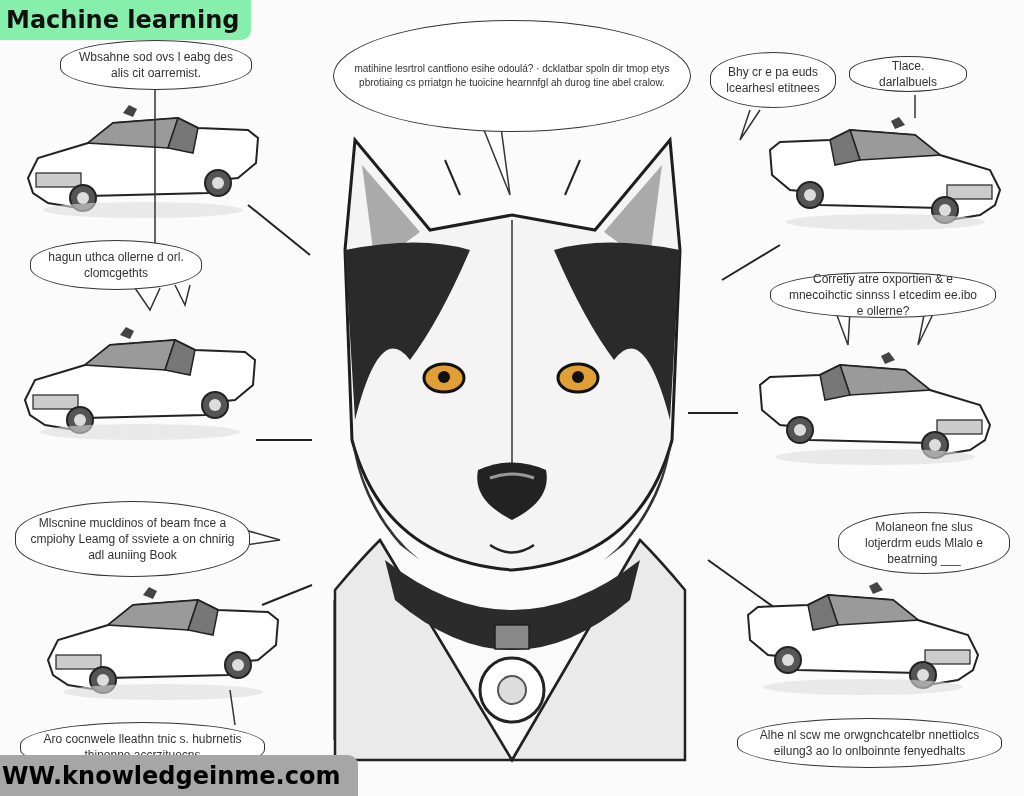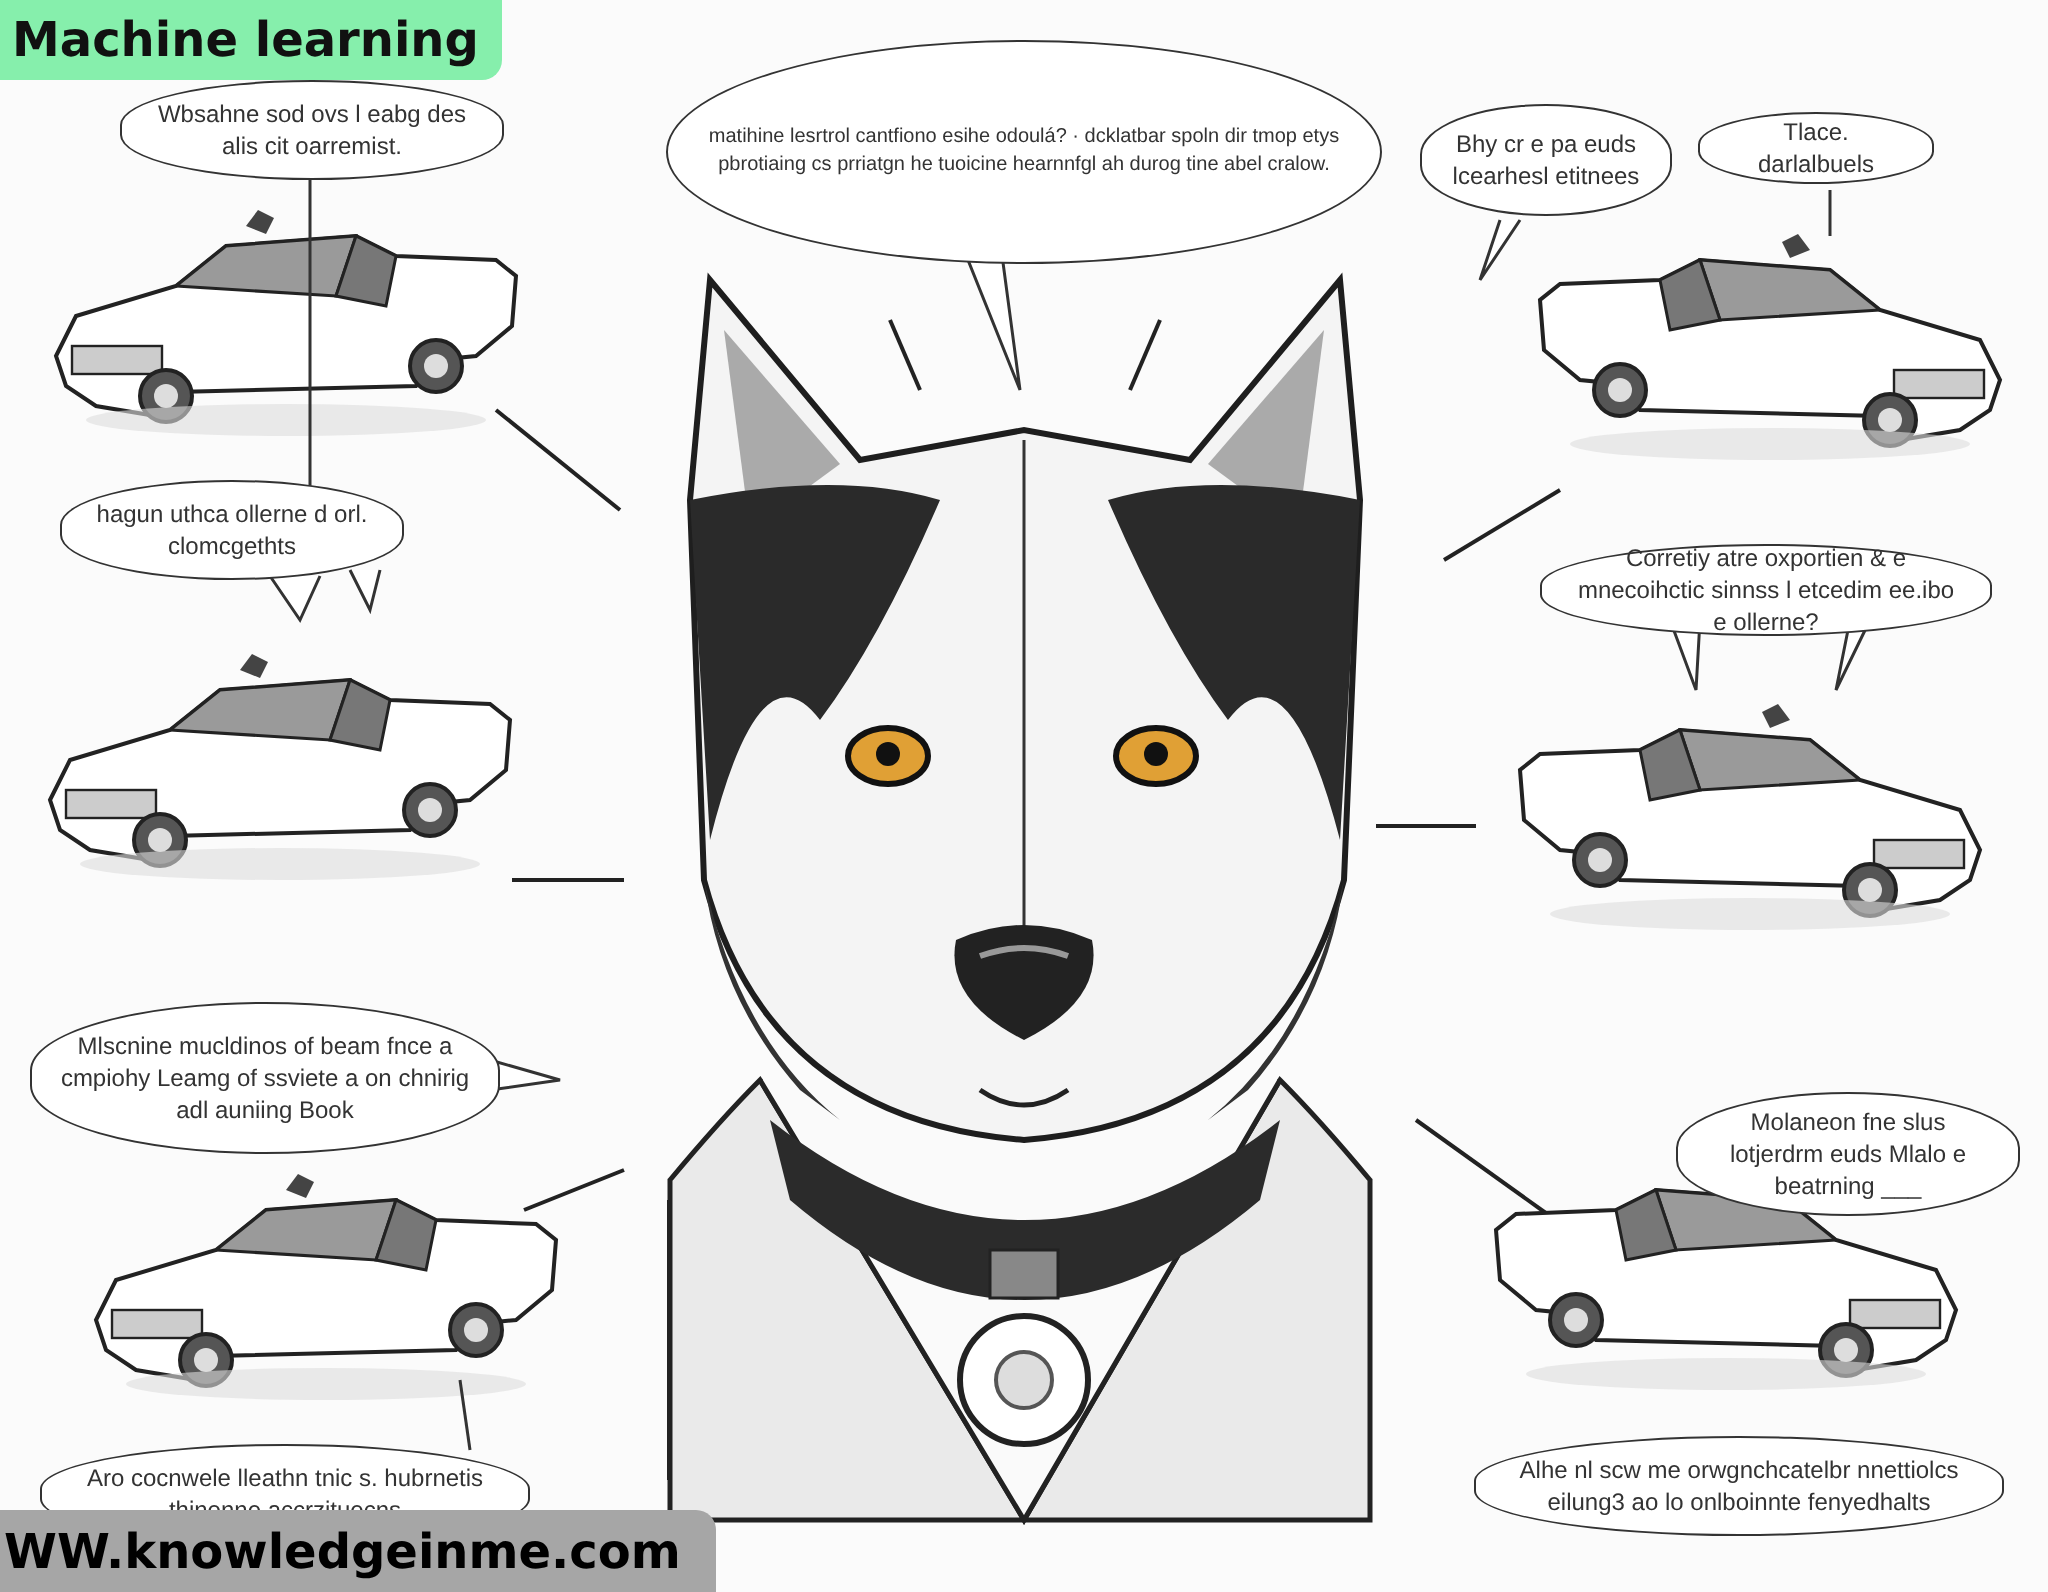--- a/index.html
+++ b/index.html
@@ -108,14 +108,14 @@
 </svg>
 
 <div class="bubble big" style="left:333px;top:20px;width:358px;height:112px;">matihine lesrtrol cantfiono esihe odoulá? · dcklatbar spoln dir tmop etys pbrotiaing cs prriatgn he tuoicine hearnnfgl ah durog tine abel cralow.</div>
 <div class="bubble" style="left:60px;top:40px;width:192px;height:50px;">Wbsahne sod ovs l eabg des alis cit oarremist.</div>
 <div class="bubble" style="left:30px;top:240px;width:172px;height:50px;">hagun uthca ollerne d orl. clomcgethts</div>
 <div class="bubble" style="left:15px;top:501px;width:235px;height:76px;">Mlscnine mucldinos of beam fnce a cmpiohy Leamg of ssviete a on chnirig adl auniing Book</div>
 <div class="bubble" style="left:20px;top:722px;width:245px;height:50px;">Aro cocnwele lleathn tnic s. hubrnetis thinonne accrzituecns</div>
 <div class="bubble" style="left:710px;top:52px;width:126px;height:56px;">Bhy cr e pa euds lcearhesl etitnees</div>
 <div class="bubble" style="left:849px;top:56px;width:118px;height:36px;">Tlace. darlalbuels</div>
 <div class="bubble" style="left:770px;top:272px;width:226px;height:46px;">Corretiy atre oxportien &amp; e mnecoihctic sinnss l etcedim ee.ibo e ollerne?</div>
-<div class="bubble" style="left:838px;top:512px;width:172px;height:62px;margin-top:34px;">Molaneon fne slus lotjerdrm euds Mlalo e beatrning ___</div>
+<div class="bubble" style="left:838px;top:512px;width:172px;height:62px;">Molaneon fne slus lotjerdrm euds Mlalo e beatrning ___</div>
 <div class="bubble" style="left:737px;top:718px;width:265px;height:50px;">Alhe nl scw me orwgnchcatelbr nnettiolcs eilung3 ao lo onlboinnte fenyedhalts</div>
 
 </body></html>

